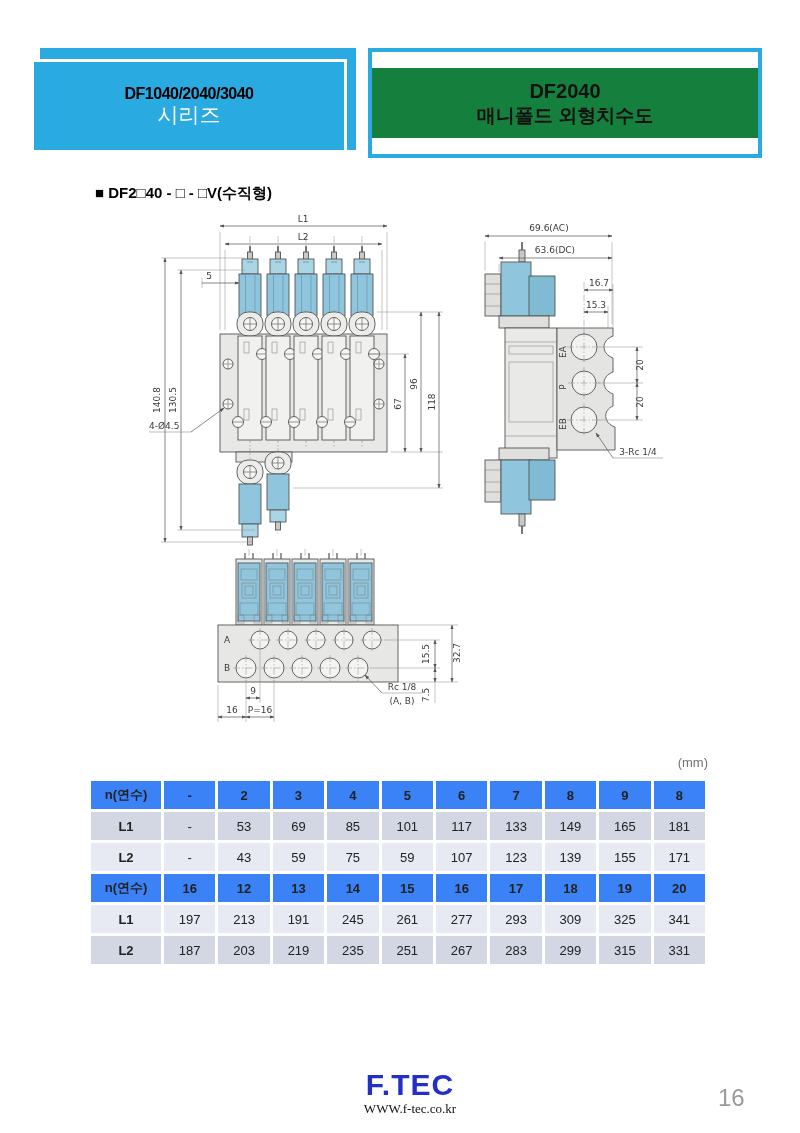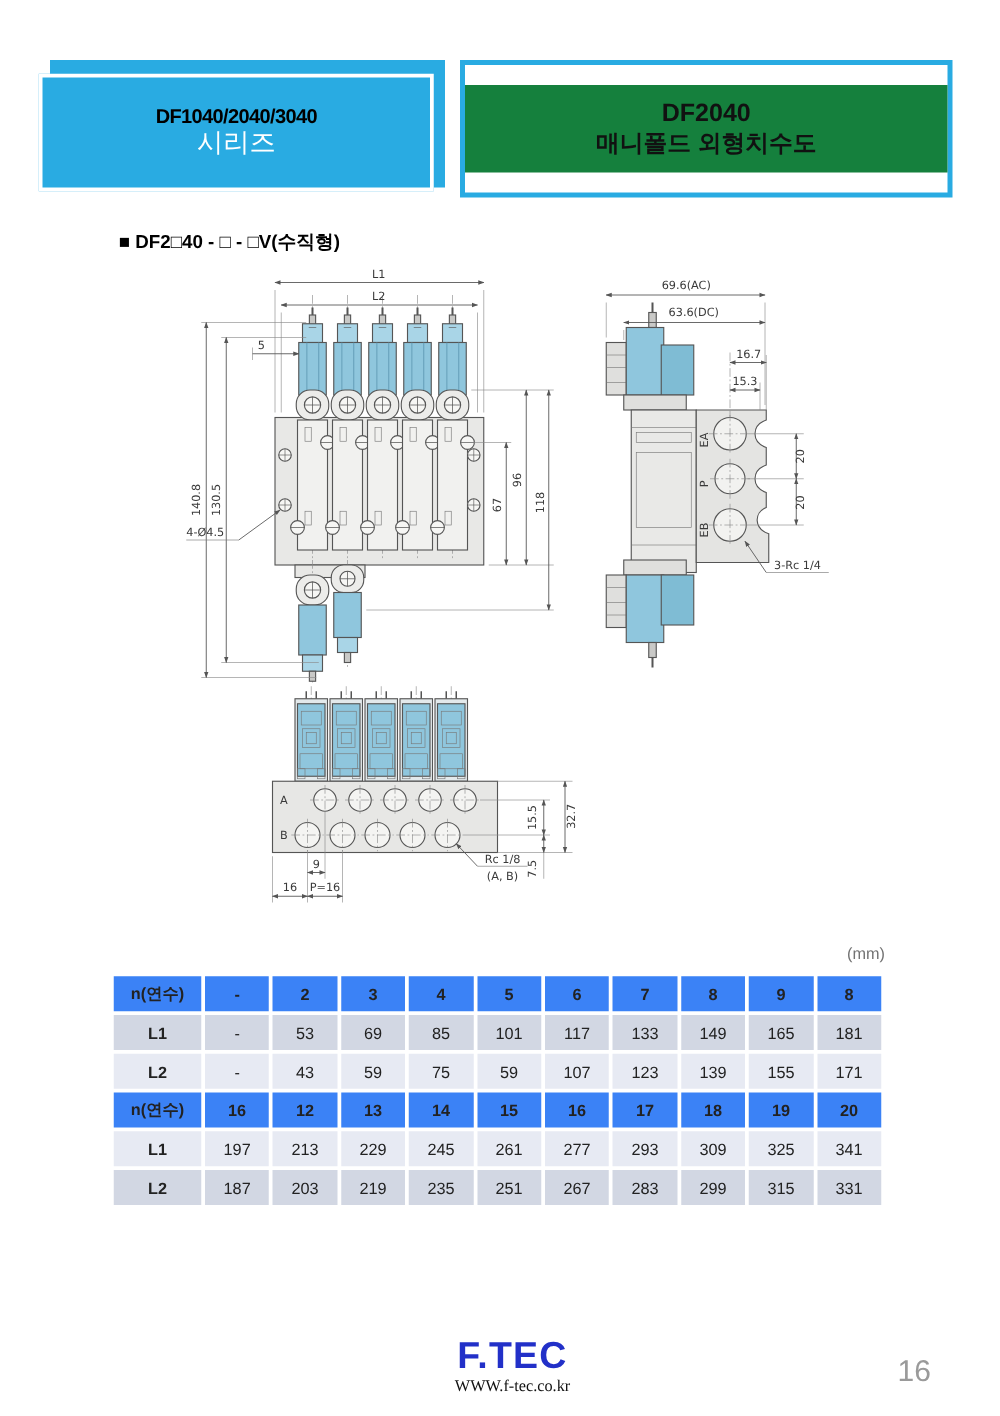--- a/index.html
+++ b/index.html
@@ -416,21 +416,21 @@
         <td>16</td>
         <td>17</td>
         <td>18</td>
         <td>19</td>
         <td>20</td>
       </tr>
       <tr class="light">
         <th>L1</th>
         <td>197</td>
         <td>213</td>
-        <td>229</td>
+        <td>191</td>
         <td>245</td>
         <td>261</td>
         <td>277</td>
         <td>293</td>
         <td>309</td>
         <td>325</td>
         <td>341</td>
       </tr>
       <tr class="dark">
         <th>L2</th>

